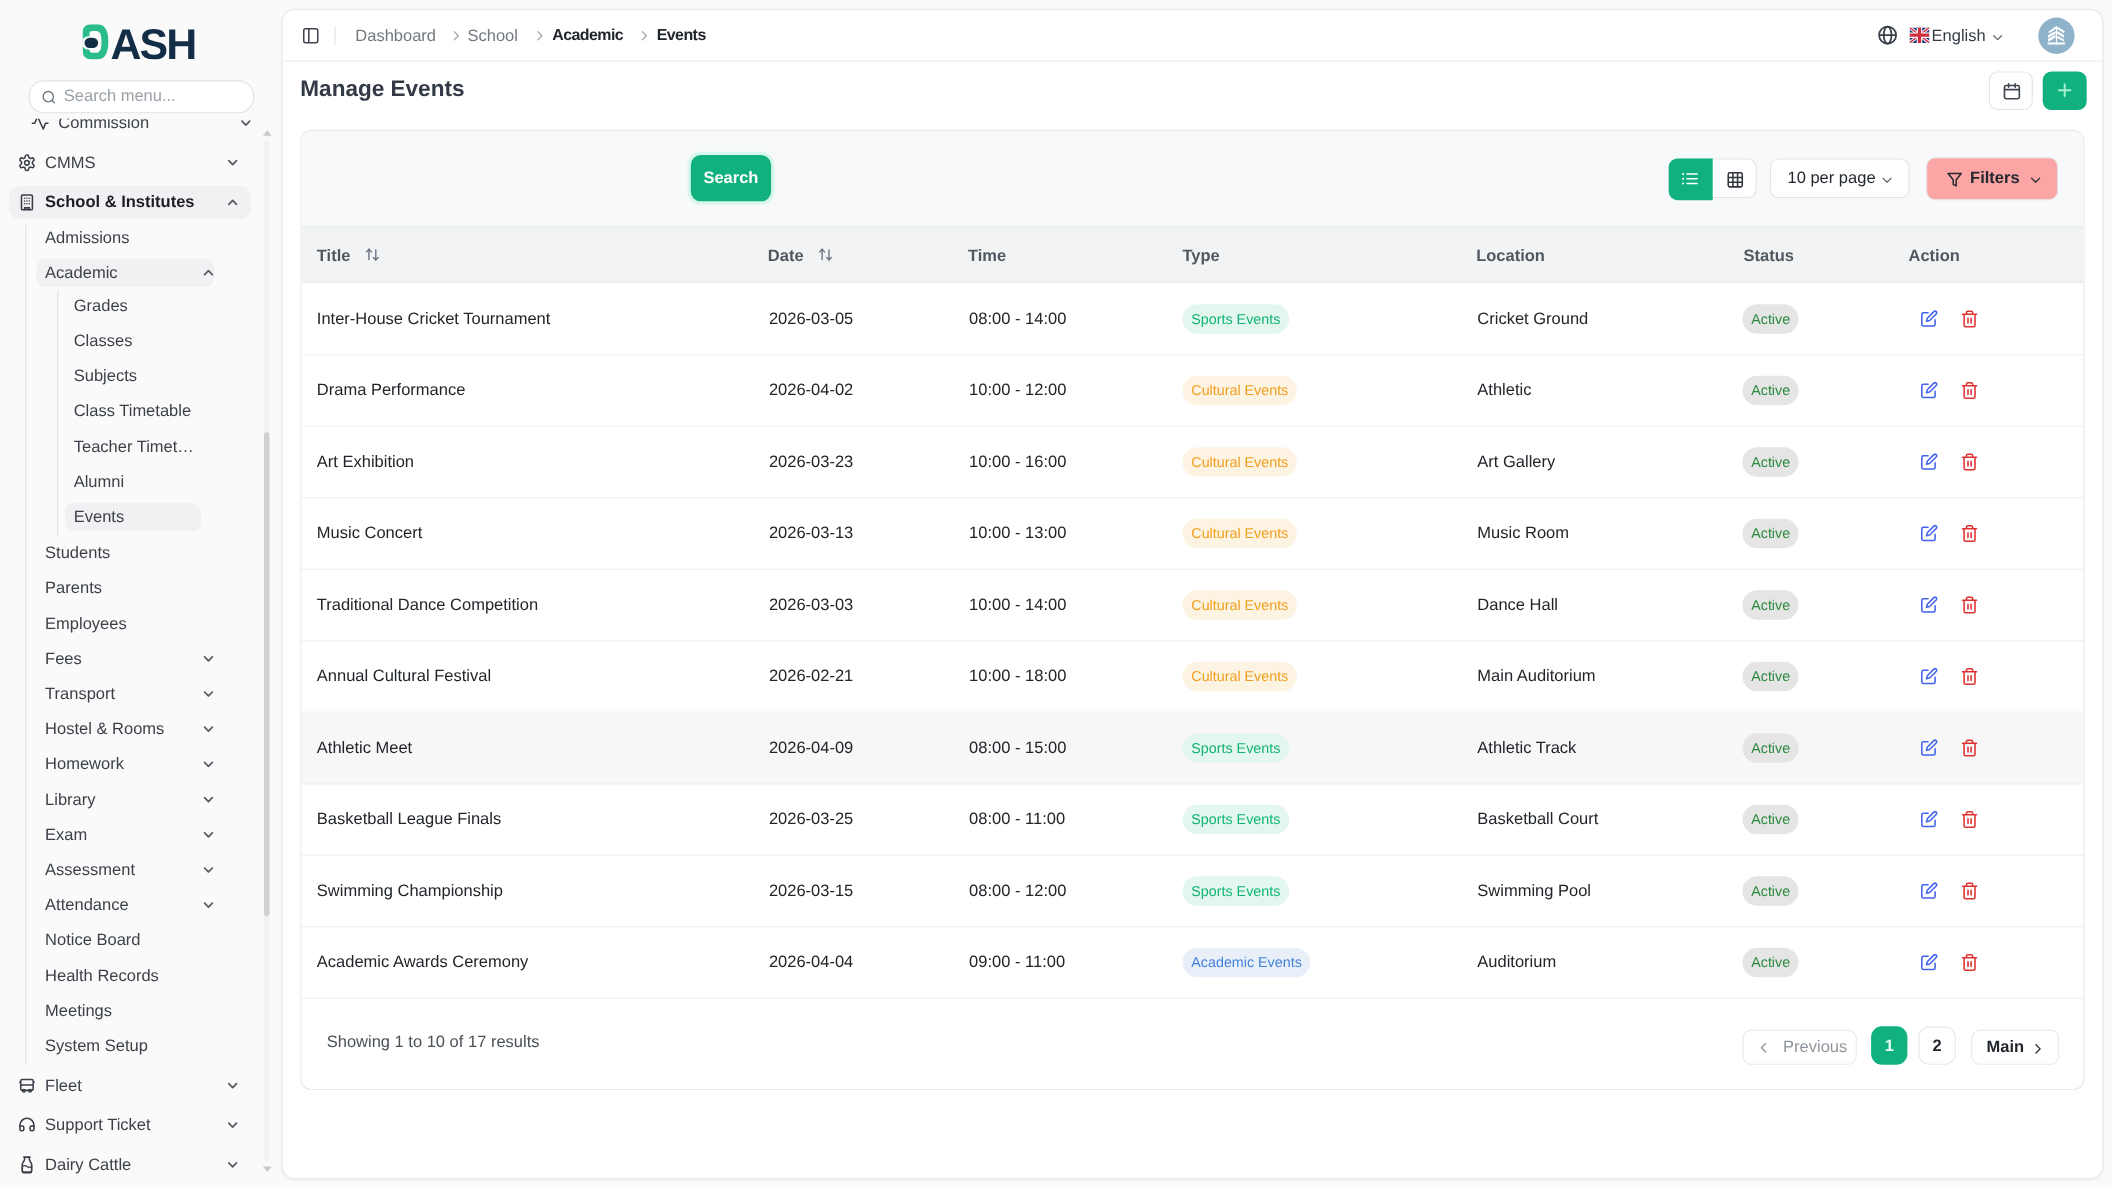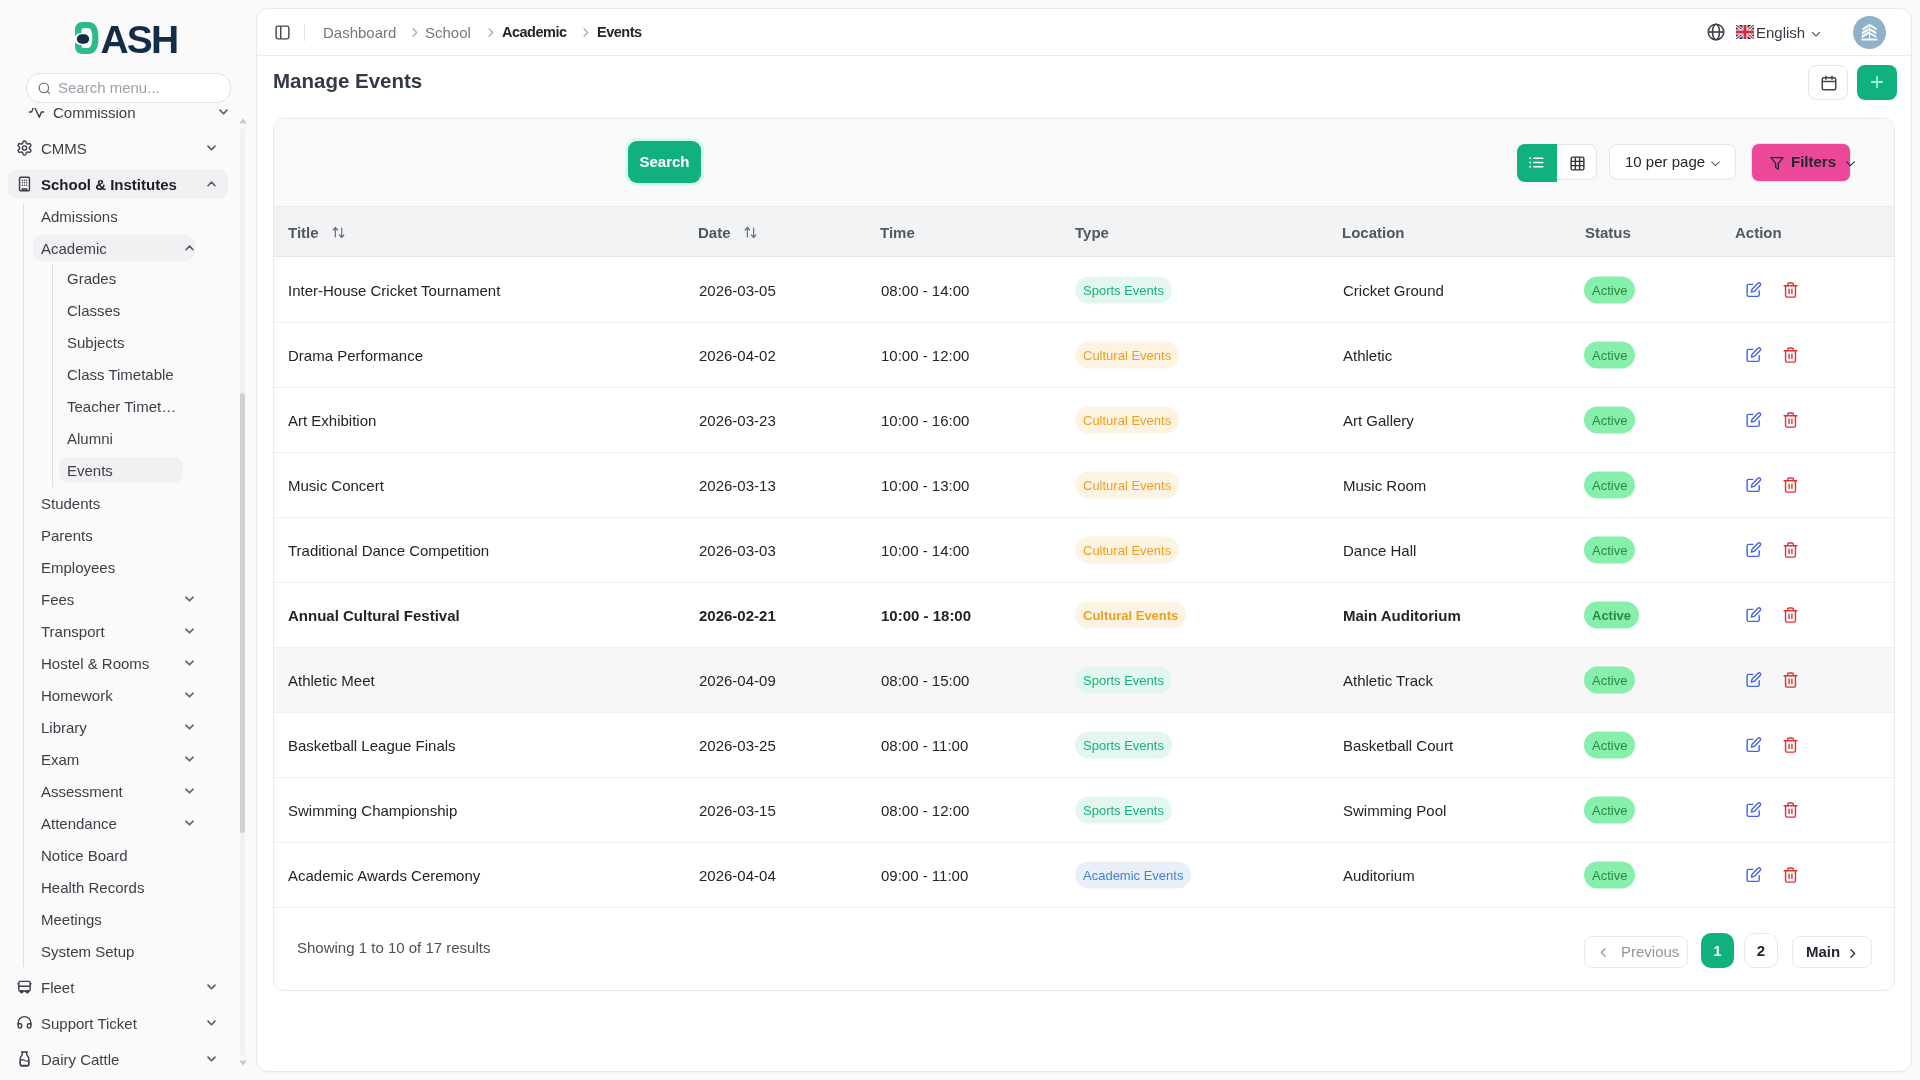--- a/index.html
+++ b/index.html
@@ -29,21 +29,21 @@
   #card { position:absolute; left:16px; top:109px; width:1622px; height:873px; background:#fff; border:1px solid #e9eaec; border-radius:10px; }
   .btn { position:absolute; border:1px solid #e4e4e7; border-radius:8px; background:#fff; }
   .thead { position:absolute; left:0; top:87px; width:1620px; height:51px; background:#f1f3f5; border-top:1px solid #e8ebed; border-bottom:1px solid #e5e8ea; }
   .th { position:absolute; top:0; height:51px; line-height:51px; font-weight:700; font-size:15px; color:#4f5860; }
   .trow { position:absolute; left:0; width:1620px; height:65px; border-bottom:1px solid #efeff1; }
   .td { position:absolute; top:50%; transform:translateY(-50%); font-size:15px; color:#212529; white-space:nowrap; }
   .badge { position:absolute; top:50%; transform:translateY(-50%); height:27px; line-height:27px; border-radius:13.5px; font-size:13px; padding:0 8px; }
   .b-sport { background:#e4f7ef; color:#12b379; }
   .b-cult  { background:#fdf3e3; color:#f09f1c; }
   .b-acad  { background:#e9eff9; color:#4382d8; }
-  .b-active{ background:#86efac; color:#2b8a3e; }
+  .b-active{ background:#e5e5e5; color:#2b8a3e; }
   .aicon { position:absolute; top:50%; transform:translateY(-50%); width:17px; height:17px; }
 </style>
 </head>
 <body>
 <div id="sidebar">
   <svg id="logo" viewBox="0 0 110 32">
     <path fill-rule="evenodd" fill="#2abc8c" d="M8 0 L13.5 0 Q23.5 0 23.5 16 Q23.5 32 13.5 32 L8 32 Q0 32 0 24 L0 8 Q0 0 8 0 Z M8.7 6.1 L13 6.1 Q17.3 6.1 17.3 16 Q17.3 25.9 13 25.9 L8.7 25.9 Q6.4 25.9 6.4 23.4 L6.4 8.6 Q6.4 6.1 8.7 6.1 Z"></path>
     <rect x="-0.5" y="10.9" width="16" height="12.2" rx="6" fill="#ffffff"></rect>
     <rect x="1.8" y="12.3" width="12.4" height="9.4" rx="4.7" fill="#132d46"></rect>
     <text x="25.5" y="31.3" font-family="Liberation Sans, sans-serif" font-weight="bold" font-size="39px" fill="#132d46" letter-spacing="-1.8">ASH</text>
@@ -308,21 +308,21 @@
           <rect x="3" y="3" width="18" height="18" rx="2"></rect>
           <path d="M3 9h18M3 15h18M9 3v18M15 3v18"></path>
         </svg>
 </div>
 <div class="abs" style="left:1335px;top:25px;width:127px;height:36px;border:1px solid #e4e4e7;border-radius:8px;background:#fff">
 <span class="abs" style="left:15px;top:8px;font-size:15px;color:#23272e">10 per page</span>
 <svg class="abs" style="left:99px;top:12px" width="13" height="13" viewBox="0 0 24 24" fill="none" stroke="#5d646c" stroke-width="2">
           <path d="M5 9l7 7 7-7" stroke-linecap="round" stroke-linejoin="round"></path>
         </svg>
 </div>
-<div class="abs" style="left:1477px;top:24px;width:100px;height:39px;border:1px solid #e4e4e7;border-radius:8px;background:#ec4899">
+<div class="abs" style="left:1477px;top:24px;width:120px;height:39px;border:1px solid #e4e4e7;border-radius:8px;background:#fca5a5">
 <svg class="abs" style="left:17px;top:11px" width="16" height="16" viewBox="0 0 24 24" fill="none" stroke="#23272e" stroke-width="2">
           <path d="M21 4H3l7 8.5V19l4 2v-8.5z" stroke-linejoin="round"></path>
         </svg>
 <span class="abs" style="left:39px;top:9px;font-size:15px;font-weight:600;color:#23272e">Filters</span>
 <svg class="abs" style="left:92px;top:13px" width="13" height="13" viewBox="0 0 24 24" fill="none" stroke="#23272e" stroke-width="2">
           <path d="M5 9l7 7 7-7" stroke-linecap="round" stroke-linejoin="round"></path>
         </svg>
 </div>
 <div class="thead">
 <span class="th" style="left:14px">Title <svg style="position:relative;top:2px;margin-left:8px" width="15" height="15" viewBox="0 0 24 24" fill="none" stroke="#6b7280" stroke-width="2">
@@ -422,21 +422,21 @@
           <path d="M11 4H5a2 2 0 0 0-2 2v13a2 2 0 0 0 2 2h13a2 2 0 0 0 2-2v-6" stroke-linecap="round"></path>
           <path d="M18.4 2.6a2.1 2.1 0 0 1 3 3L13 14l-4 1 1-4z" stroke-linejoin="round"></path>
         </svg>
 <svg class="aicon" style="left:1508px" viewBox="0 0 24 24" fill="none" stroke="#e03131" stroke-width="2">
           <path d="M3 6h18" stroke-linecap="round"></path>
           <path d="M19 6v14a2 2 0 0 1-2 2H7a2 2 0 0 1-2-2V6"></path>
           <path d="M8 6V4a2 2 0 0 1 2-2h4a2 2 0 0 1 2 2v2"></path>
           <path d="M10 11v6M14 11v6" stroke-linecap="round"></path>
         </svg>
 </div>
-<div class="trow" style="top:464px;font-weight:bold;">
+<div class="trow" style="top:464px;">
 <span class="td" style="left:14px">Annual Cultural Festival</span>
 <span class="td" style="left:425px">2026-02-21</span>
 <span class="td" style="left:607px">10:00 - 18:00</span>
 <span class="badge b-cult" style="left:801px">Cultural Events</span>
 <span class="td" style="left:1069px">Main Auditorium</span>
 <span class="badge b-active" style="left:1310px">Active</span>
 <svg class="aicon" style="left:1471px" viewBox="0 0 24 24" fill="none" stroke="#4263eb" stroke-width="2">
           <path d="M11 4H5a2 2 0 0 0-2 2v13a2 2 0 0 0 2 2h13a2 2 0 0 0 2-2v-6" stroke-linecap="round"></path>
           <path d="M18.4 2.6a2.1 2.1 0 0 1 3 3L13 14l-4 1 1-4z" stroke-linejoin="round"></path>
         </svg>

